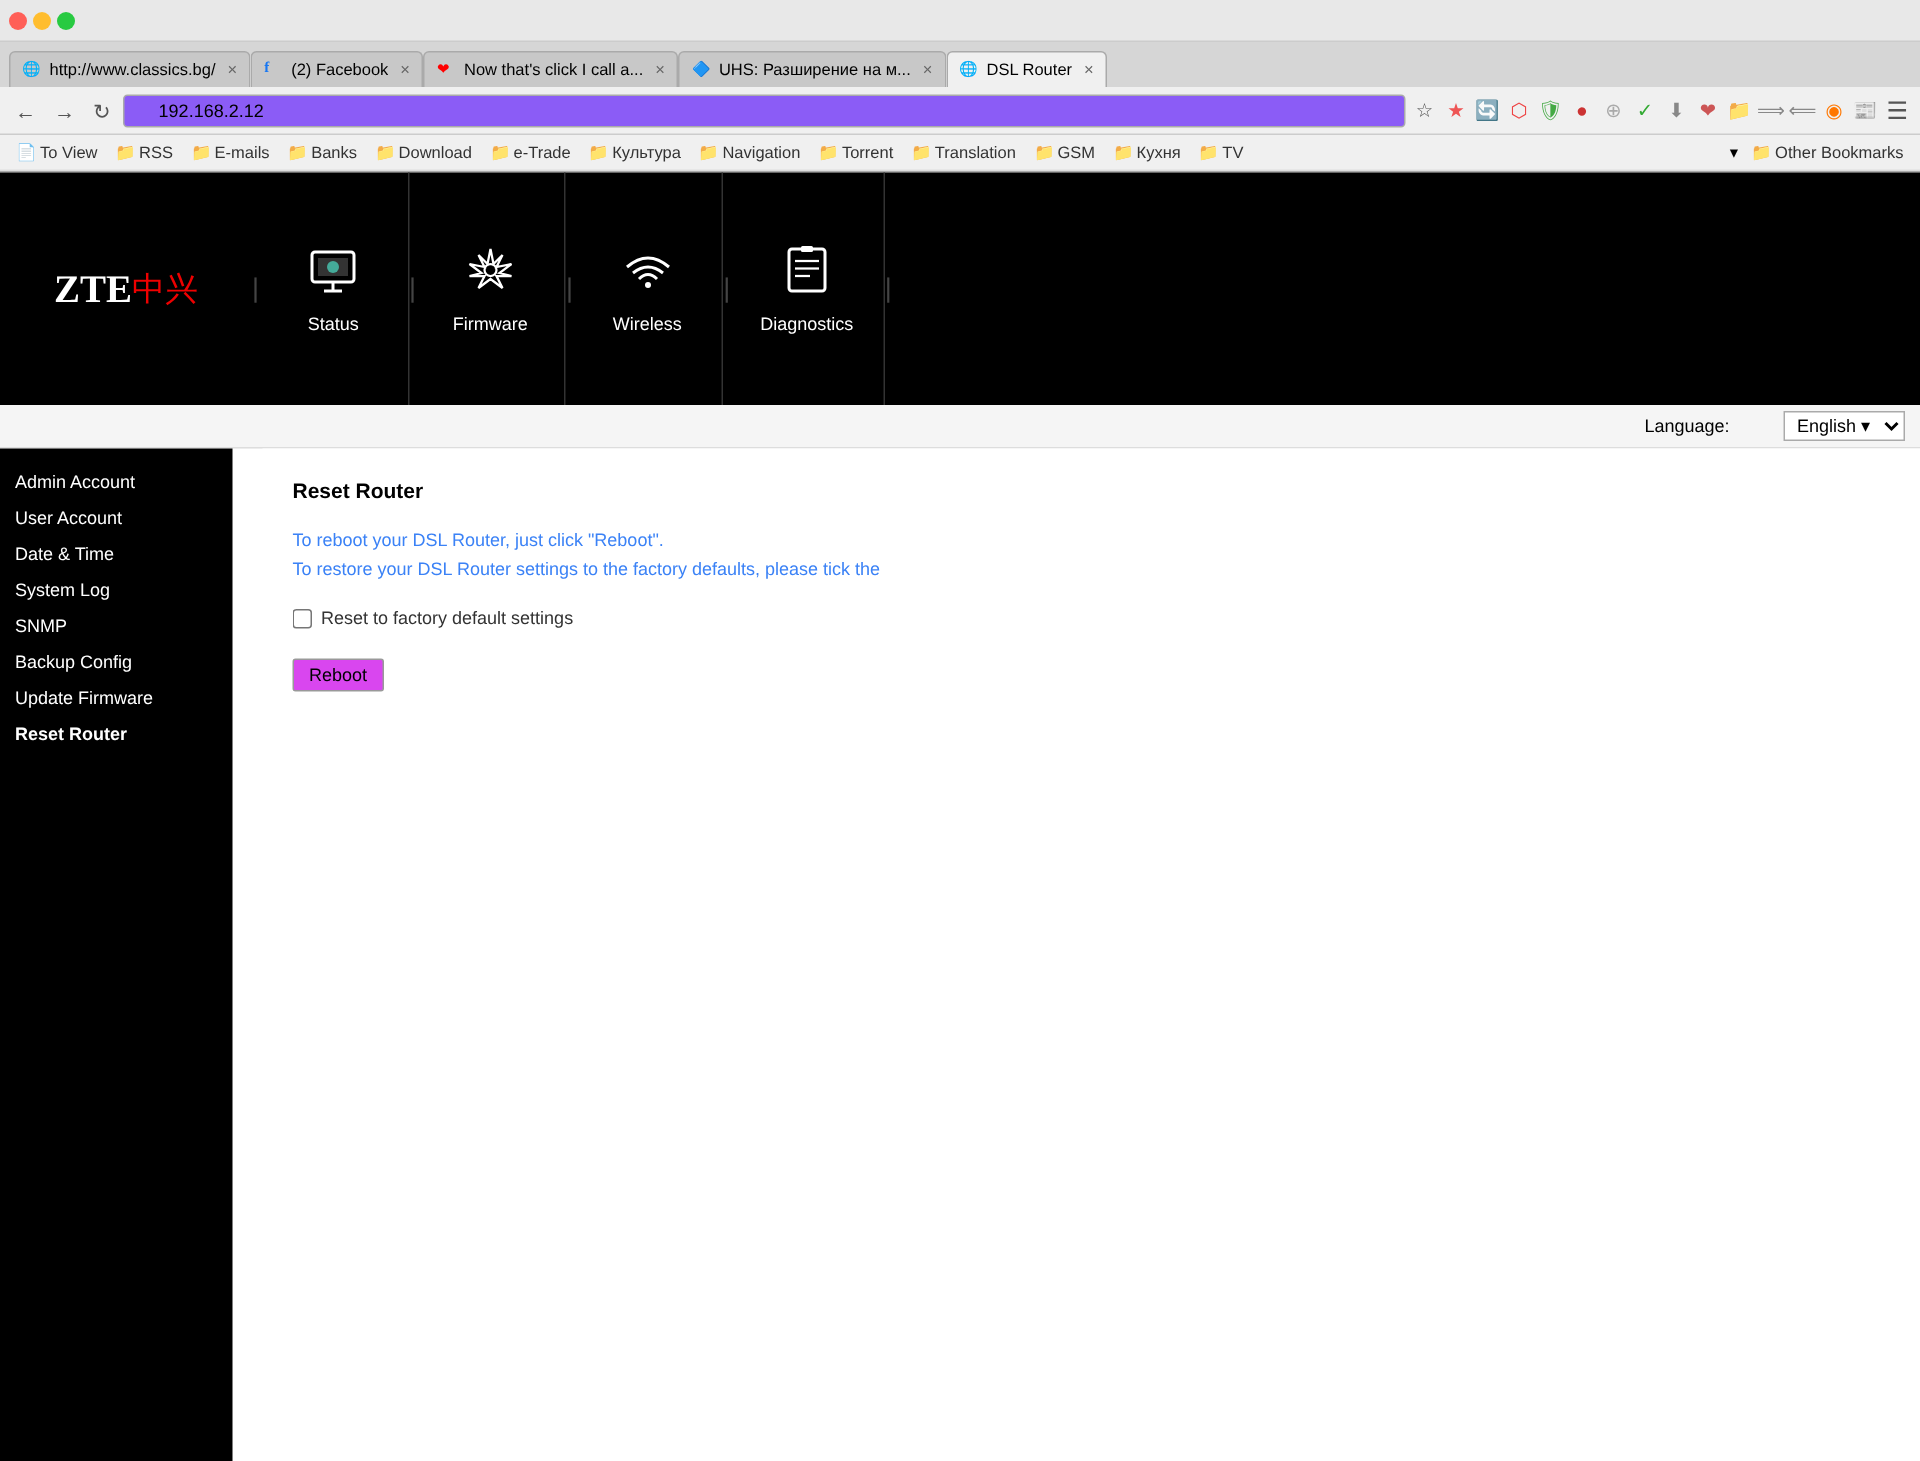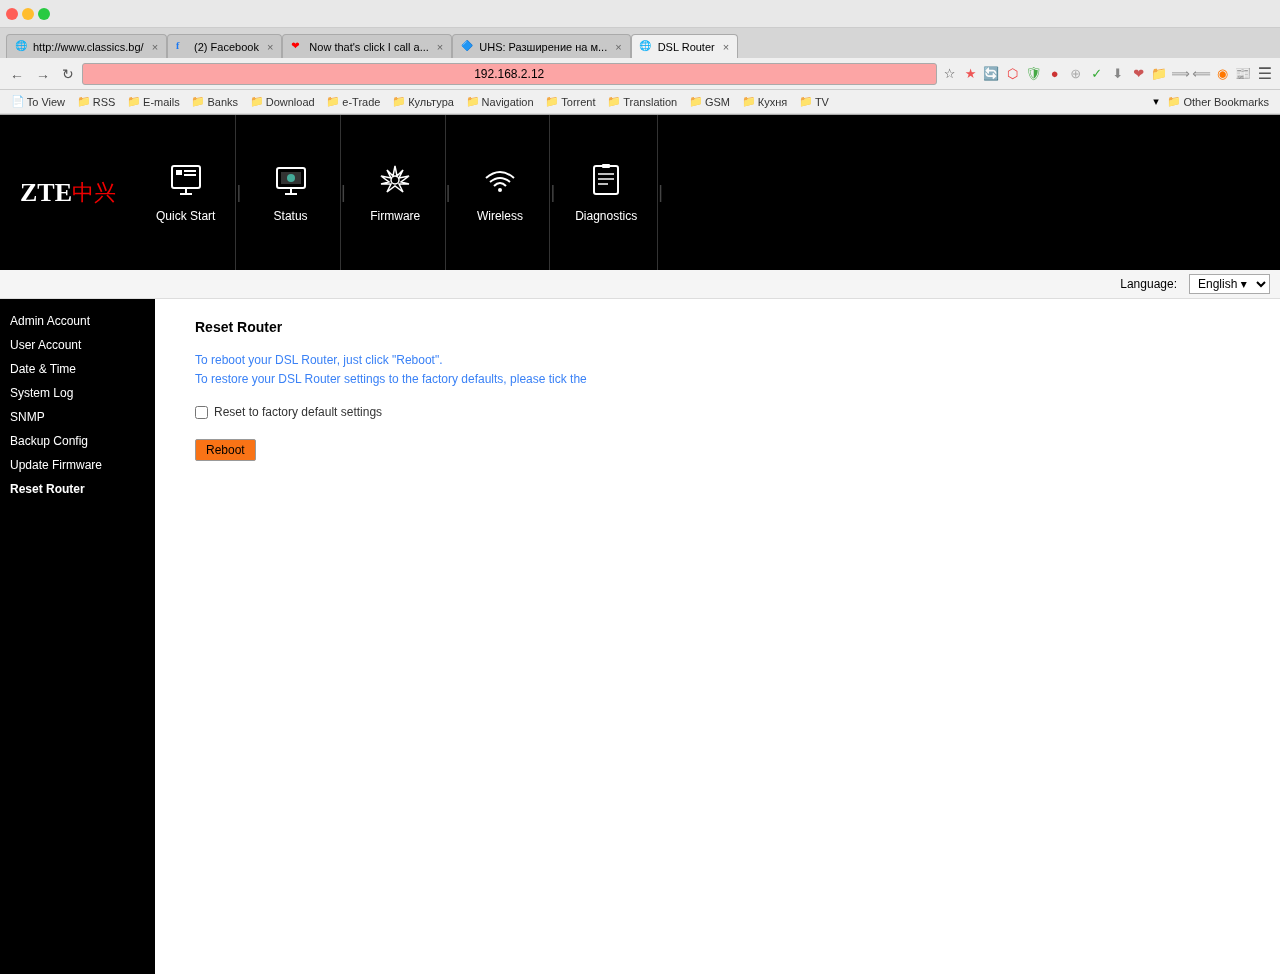--- a/index.html
+++ b/index.html
@@ -19,60 +19,60 @@
     .tab { display: flex; align-items: center; background: #c8c8c8; border: 1px solid #aaa; border-bottom: none; border-radius: 4px 4px 0 0; padding: 3px 8px; font-size: 11px; cursor: pointer; max-width: 180px; height: 24px; gap: 4px; }
     .tab.active { background: #f0f0f0; z-index: 1; }
     .tab .tab-title { overflow: hidden; text-overflow: ellipsis; white-space: nowrap; max-width: 130px; }
     .tab .tab-close { margin-left: 4px; font-size: 11px; color: #666; cursor: pointer; }
     .tab-favicon { width: 14px; height: 14px; display: inline-block; font-size: 10px; }
 
     
     .address-bar { display: flex; align-items: center; background: #f0f0f0; border-bottom: 1px solid #ccc; padding: 3px 6px; height: 32px; gap: 4px; }
     .nav-btn { background: none; border: none; cursor: pointer; font-size: 14px; color: #555; padding: 2px 4px; }
     .nav-btn:disabled { color: #bbb; cursor: default; }
-    .address-input { flex: 1; border: 1px solid #aaa; border-radius: 3px; padding: 2px 23px; font-size: 12px; background: #fca5a5; height: 22px; text-align: center; }
+    .address-input { flex: 1; border: 1px solid #aaa; border-radius: 3px; padding: 2px 23px; font-size: 12px; background: #8b5cf6; height: 22px; }
     .toolbar-icons { display: flex; align-items: center; gap: 3px; }
     .toolbar-icon { width: 18px; height: 18px; display: flex; align-items: center; justify-content: center; font-size: 13px; cursor: pointer; color: #555; }
     .menu-btn { background: none; border: none; font-size: 16px; cursor: pointer; color: #555; padding: 2px; }
 
     
     .bookmarks-bar { display: flex; align-items: center; background: #f0f0f0; border-bottom: 1px solid #ddd; padding: 2px 6px; height: 24px; gap: 2px; overflow: hidden; }
     .bookmark-item { display: flex; align-items: center; gap: 2px; padding: 1px 5px; font-size: 11px; cursor: pointer; white-space: nowrap; color: #333; text-decoration: none; border-radius: 2px; }
     .bookmarks-more { margin-left: auto; font-size: 11px; cursor: pointer; }
 
     
     .router-page { display: flex; flex-direction: column; height: calc(100vh - 114px); }
 
     
     .router-header { background: #000; display: flex; align-items: center; height: 155px; }
-    .router-logo { padding: 10px 20px; }
+    .router-logo { padding: 10px 36px; }
     .router-nav { display: flex; align-items: center; flex: 1; height: 100%; }
     .nav-item { display: flex; flex-direction: column; align-items: center; justify-content: center; color: #fff; padding: 0 20px; cursor: pointer; height: 100%; font-size: 12px; border-right: 1px solid #333; min-width: 100px; text-decoration: none; }
     .nav-item .nav-icon { font-size: 28px; margin-bottom: 4px; }
     .nav-item .nav-label { font-size: 12px; }
     .nav-separator { color: #444; font-size: 18px; }
 
     
     .lang-bar { background: #f5f5f5; border-bottom: 1px solid #ddd; padding: 4px 10px; text-align: right; font-size: 12px; display: flex; align-items: center; justify-content: flex-end; gap: 12px; }
-    .lang-select { font-size: 12px; border: 1px solid #aaa; background: #fff; padding: 1px 4px; }
+    .lang-select { font-size: 12px; border: 1px solid #aaa; background: #fff; padding: 1px 4px; margin-left: 24px; }
 
     
     .router-content { display: flex; flex: 1; gap: 20px; }
 
     
     .router-sidebar { background: #000; color: #fff; width: 155px; padding: 10px 0; }
     .sidebar-item { padding: 5px 10px; cursor: pointer; font-size: 12px; color: #fff; }
     .sidebar-item.active { color: #fff; font-weight: bold; }
 
     
     .router-main { flex: 1; background: #fff; padding: 20px; }
     .page-title { font-size: 14px; font-weight: bold; margin-bottom: 16px; color: #000; }
     .page-description { font-size: 12px; color: #3b82f6; line-height: 1.6; margin-bottom: 16px; }
     .checkbox-row { display: flex; align-items: center; gap: 6px; margin-bottom: 20px; font-size: 12px; color: #333; }
-    .reboot-btn { background: #f97316; border: 1px solid #999; padding: 3px 10px; font-size: 12px; cursor: pointer; border-radius: 2px; }
+    .reboot-btn { background: #d946ef; border: 1px solid #999; padding: 3px 10px; font-size: 12px; cursor: pointer; border-radius: 2px; }
   </style>
 </head>
 <body>
 
 <div class="browser-chrome">
 
   <div class="title-bar">
     <div class="title-bar-controls">
       <button class="title-bar-btn btn-close"></button>
       <button class="title-bar-btn btn-min"></button>
@@ -197,33 +197,20 @@
 <div class="router-page">
 
   <div class="router-header">
     <div class="router-logo">
       <div style="display:flex; align-items:center;">
         <span style="color:#fff; font-size:26px; font-weight:bold; font-family:serif;">ZTE</span>
         <span style="color:#e00; font-size:22px; font-weight:normal;">中兴</span>
       </div>
     </div>
     <div class="router-nav">
-      <a class="nav-item">
-        <span class="nav-icon">
-          <svg width="36" height="36" viewBox="0 0 36 36" fill="none">
-            <rect x="4" y="4" width="28" height="22" rx="2" stroke="white" stroke-width="2" fill="none"></rect>
-            <line x1="18" y1="26" x2="18" y2="32" stroke="white" stroke-width="2"></line>
-            <line x1="12" y1="32" x2="24" y2="32" stroke="white" stroke-width="2"></line>
-            <rect x="8" y="8" width="6" height="5" fill="white"></rect>
-            <rect x="16" y="8" width="12" height="2" fill="white"></rect>
-            <rect x="16" y="12" width="12" height="2" fill="white"></rect>
-          </svg>
-        </span>
-        <span class="nav-label">Quick Start</span>
-      </a>
       <span class="nav-separator">|</span>
       <a class="nav-item">
         <span class="nav-icon">
           <svg width="36" height="36" viewBox="0 0 36 36" fill="none">
             <rect x="4" y="6" width="28" height="20" rx="2" stroke="white" stroke-width="2" fill="none"></rect>
             <line x1="18" y1="26" x2="18" y2="32" stroke="white" stroke-width="2"></line>
             <line x1="12" y1="32" x2="24" y2="32" stroke="white" stroke-width="2"></line>
             <rect x="8" y="10" width="20" height="12" fill="#333"></rect>
             <circle cx="18" cy="16" r="4" fill="#4a9"></circle>
           </svg>

